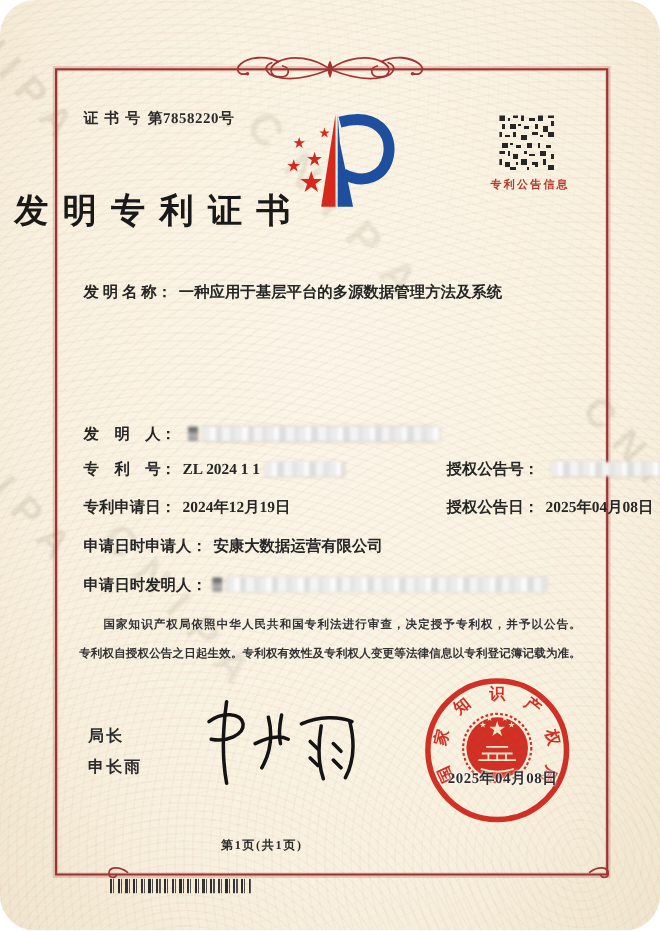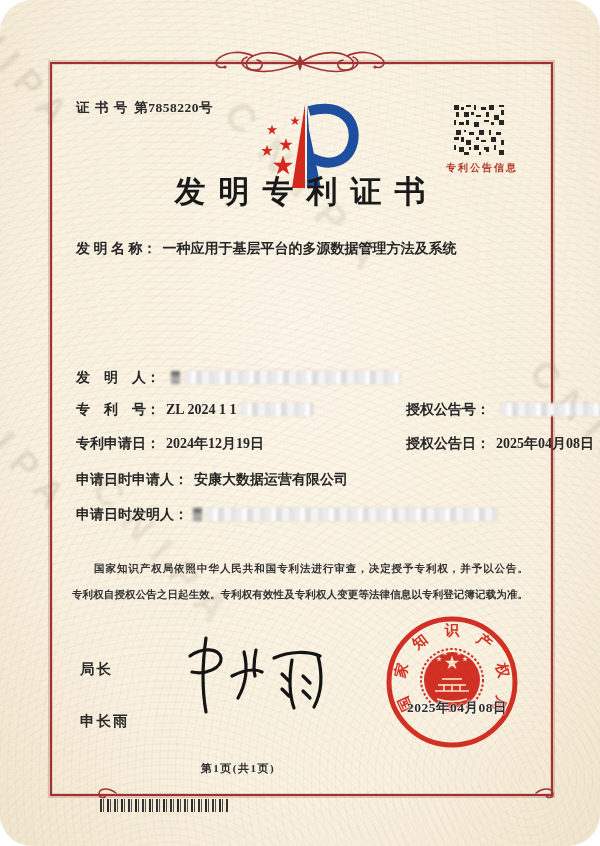--- a/index.html
+++ b/index.html
@@ -38,44 +38,44 @@
     font-size:13.5px;font-weight:600;color:#2a2a2a;letter-spacing:1px;white-space:nowrap;
   }
   .cert-no .num{margin-left:6px;letter-spacing:0.5px;}
   .logo{position:absolute;left:253px;top:100px;z-index:4;}
   .qr{position:absolute;left:454px;top:105px;width:52px;height:52px;z-index:4;filter:blur(0.5px);opacity:.92;}
   .qr-caption{
     position:absolute;left:432px;top:161px;width:100px;text-align:center;z-index:4;
     font-size:10px;font-weight:700;color:#b23a2a;letter-spacing:2px;
   }
   .title{
-    position:absolute;left:0;top:171px;width:600px;text-align:center;z-index:4;
+    position:absolute;left:0;top:171px;width:600px;text-align:left;z-index:4;
     font-size:31px;font-weight:700;color:#191919;letter-spacing:13px;padding-left:13px;box-sizing:border-box;
   }
-  .row{position:absolute;left:76px;z-index:4;font-size:14px;font-weight:600;color:#262626;white-space:nowrap;}
+  .row{position:absolute;left:76px;z-index:4;font-size:14px;font-weight:600;color:#262626;white-space:nowrap;margin-top:17px;}
   .row .val{margin-left:6px;}
   .val-wrap{display:inline-block;width:378px;white-space:normal;vertical-align:top;line-height:1.55;}
   .col2{position:absolute;left:330px;top:0;}
   .redact{
     display:inline-block;vertical-align:-2px;height:13px;border-radius:2px;margin-left:5px;
     background:repeating-linear-gradient(90deg,#ececec 0 6px,#fbfbfb 6px 11px,#dedede 11px 17px,#f4f4f4 17px 24px,#e4e4e4 24px 29px);
     filter:blur(1.3px);box-shadow:0 0 2px rgba(120,120,120,0.35);
   }
   .frag{
     display:inline-block;width:9px;height:13px;vertical-align:-2px;margin-left:5px;
     background:linear-gradient(180deg,#6a6a6a 20%,#b5b5b5 60%,#8d8d8d);filter:blur(1.4px);border-radius:1px;
   }
   .legal{
     position:absolute;left:72px;top:556px;width:456px;z-index:4;
     font-size:10.5px;font-weight:600;color:#333;line-height:2.45;
   }
   .legal .l1{text-indent:22px;text-align:justify;text-align-last:justify;}
   .legal .l2{text-align:justify;text-align-last:justify;}
   .sig-role{position:absolute;left:80px;top:660px;font-size:14.5px;font-weight:700;color:#2b2b2b;z-index:4;letter-spacing:2px;}
-  .sig-name{position:absolute;left:80px;top:688px;font-size:14.5px;font-weight:700;color:#2b2b2b;z-index:4;letter-spacing:2px;margin-top:24px;}
+  .sig-name{position:absolute;left:80px;top:688px;font-size:14.5px;font-weight:700;color:#2b2b2b;z-index:4;letter-spacing:2px;}
   .signature{position:absolute;left:172px;top:628px;z-index:4;}
   .seal{position:absolute;left:381px;top:611px;z-index:4;mix-blend-mode:multiply;opacity:.95;filter:blur(0.3px);}
   .seal-date{
     position:absolute;left:392px;top:699px;width:130px;text-align:center;z-index:5;
     font-size:13.5px;font-weight:700;color:#2e2e2e;letter-spacing:0.5px;
     text-shadow:0 0 2px #fff,0 0 3px #fff;
   }
   .footer{
     position:absolute;left:0;top:761px;width:476px;text-align:center;z-index:4;
     font-size:11px;font-weight:600;color:#2c2c2c;letter-spacing:1.5px;

